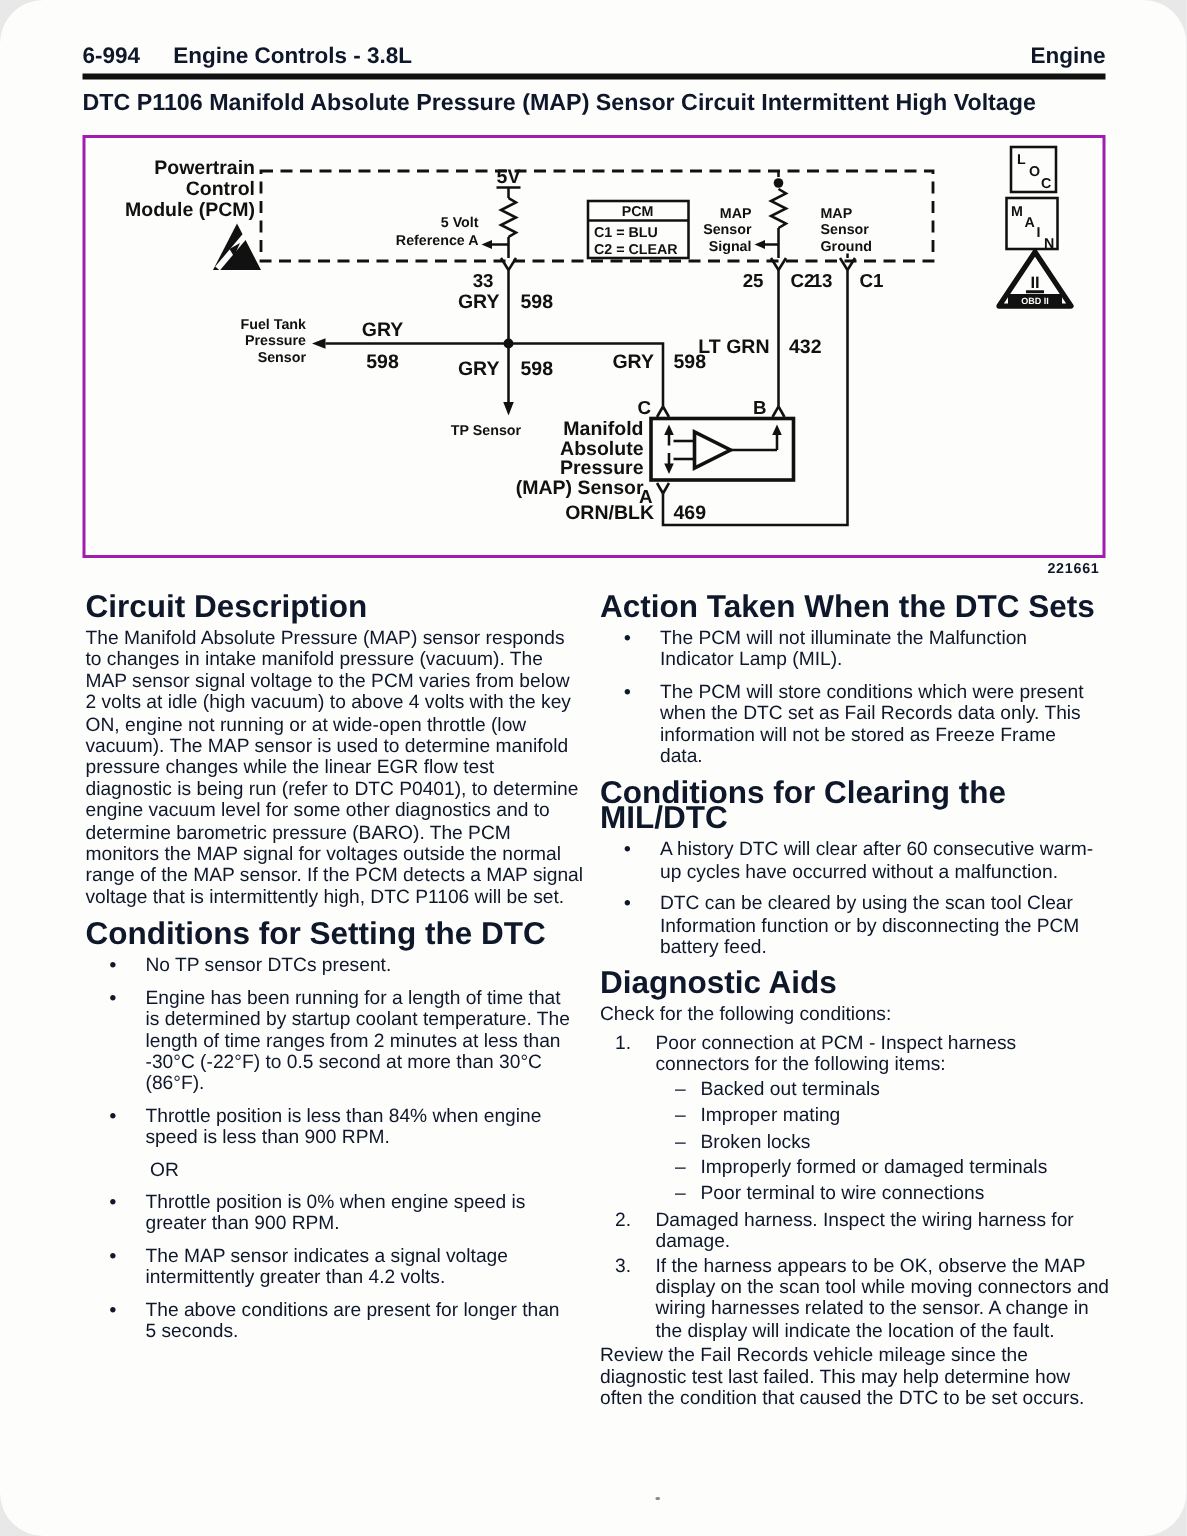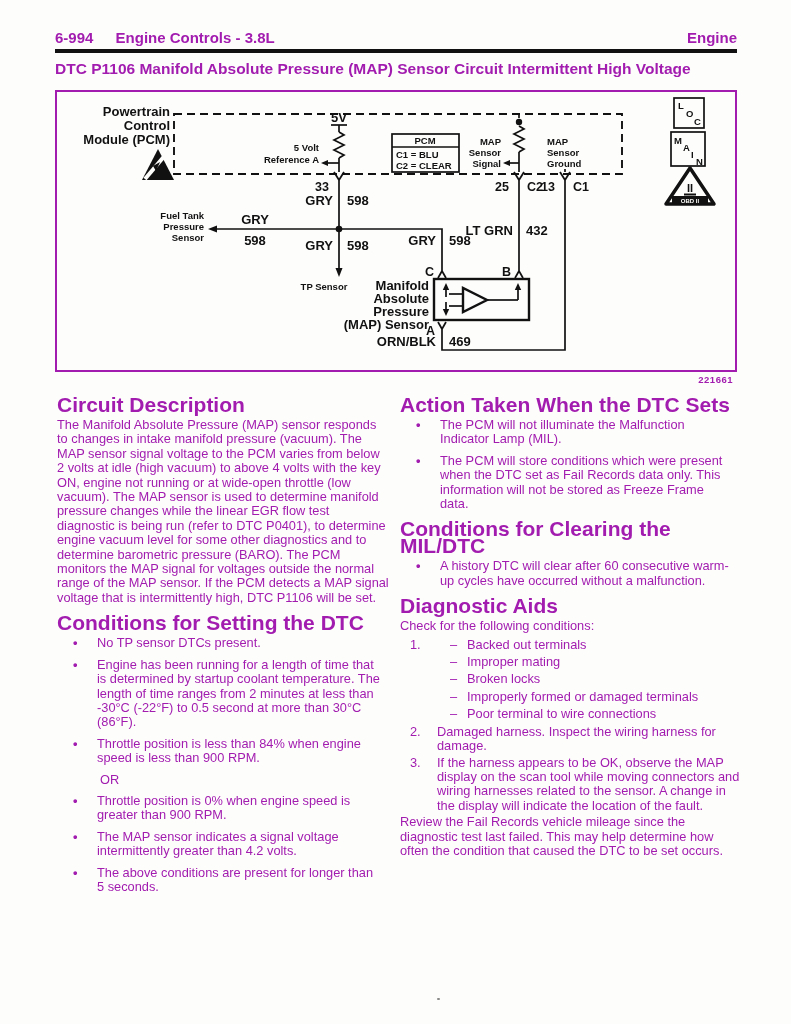--- a/index.html
+++ b/index.html
@@ -1,17 +1,17 @@
 <!DOCTYPE html>
 <html><head>
 <meta charset="utf-8">
 <style>
   html,body{margin:0;padding:0;background:#e8e8e8;}
-  .page{position:relative;width:791px;height:1024px;background:#fdfdfc;color:#a21caf;
-        font-family:"Liberation Sans",sans-serif;overflow:hidden;}
+  .page{position:relative;width:791px;height:1024px;background:#fdfdfc;color:#0f172a;
+        font-family:"Liberation Sans",sans-serif;overflow:hidden;border-radius:29px;}
   .hdr{position:absolute;left:55px;top:29px;width:682px;display:flex;
        justify-content:space-between;font-weight:bold;font-size:15px;}
   .hdr .code{margin-right:18px;}
   .hdr-rule{position:absolute;left:55px;top:49px;width:682px;height:4px;background:#111;}
   .ptitle{position:absolute;left:55px;top:60px;width:700px;font-weight:bold;font-size:15.5px;}
   .frame{position:absolute;left:55px;top:90px;width:678px;height:278px;border:2px solid #a21caf;background:#fdfdfc;}
   .fignum{position:absolute;left:55px;top:374px;width:678px;text-align:right;
           font-size:9.5px;font-weight:bold;letter-spacing:.5px;}
   .col{position:absolute;top:396px;font-size:12.8px;line-height:14.4px;}
   .col.left{left:57px;width:332px;}
@@ -235,24 +235,26 @@
     <div class="bul">The MAP sensor indicates a signal voltage intermittently greater than 4.2 volts.</div>
     <div class="bul">The above conditions are present for longer than 5 seconds.</div>
   </div>
 
   <div class="col right">
     <h3>Action Taken When the DTC Sets</h3>
     <div class="bul">The PCM will not illuminate the Malfunction Indicator Lamp (MIL).</div>
     <div class="bul">The PCM will store conditions which were present when the DTC set as Fail Records data only. This information will not be stored as Freeze Frame data.</div>
     <h3>Conditions for Clearing the MIL/DTC</h3>
     <div class="bul">A history DTC will clear after 60 consecutive warm-up cycles have occurred without a malfunction.</div>
+    <div class="bul">DTC can be cleared by using the scan tool Clear Information function or by disconnecting the PCM battery feed.</div>
     <h3>Diagnostic Aids</h3>
     <p>Check for the following conditions:</p>
     <div class="ni">
       <span class="num">1.</span>
+      <span>Poor connection at PCM - Inspect harness connectors for the following items:</span>
     </div>
     <div class="sub">Backed out terminals</div>
     <div class="sub">Improper mating</div>
     <div class="sub">Broken locks</div>
     <div class="sub">Improperly formed or damaged terminals</div>
     <div class="sub">Poor terminal to wire connections</div>
     <div class="ni">
       <span class="num">2.</span>
       <span>Damaged harness. Inspect the wiring harness for damage.</span>
     </div>

